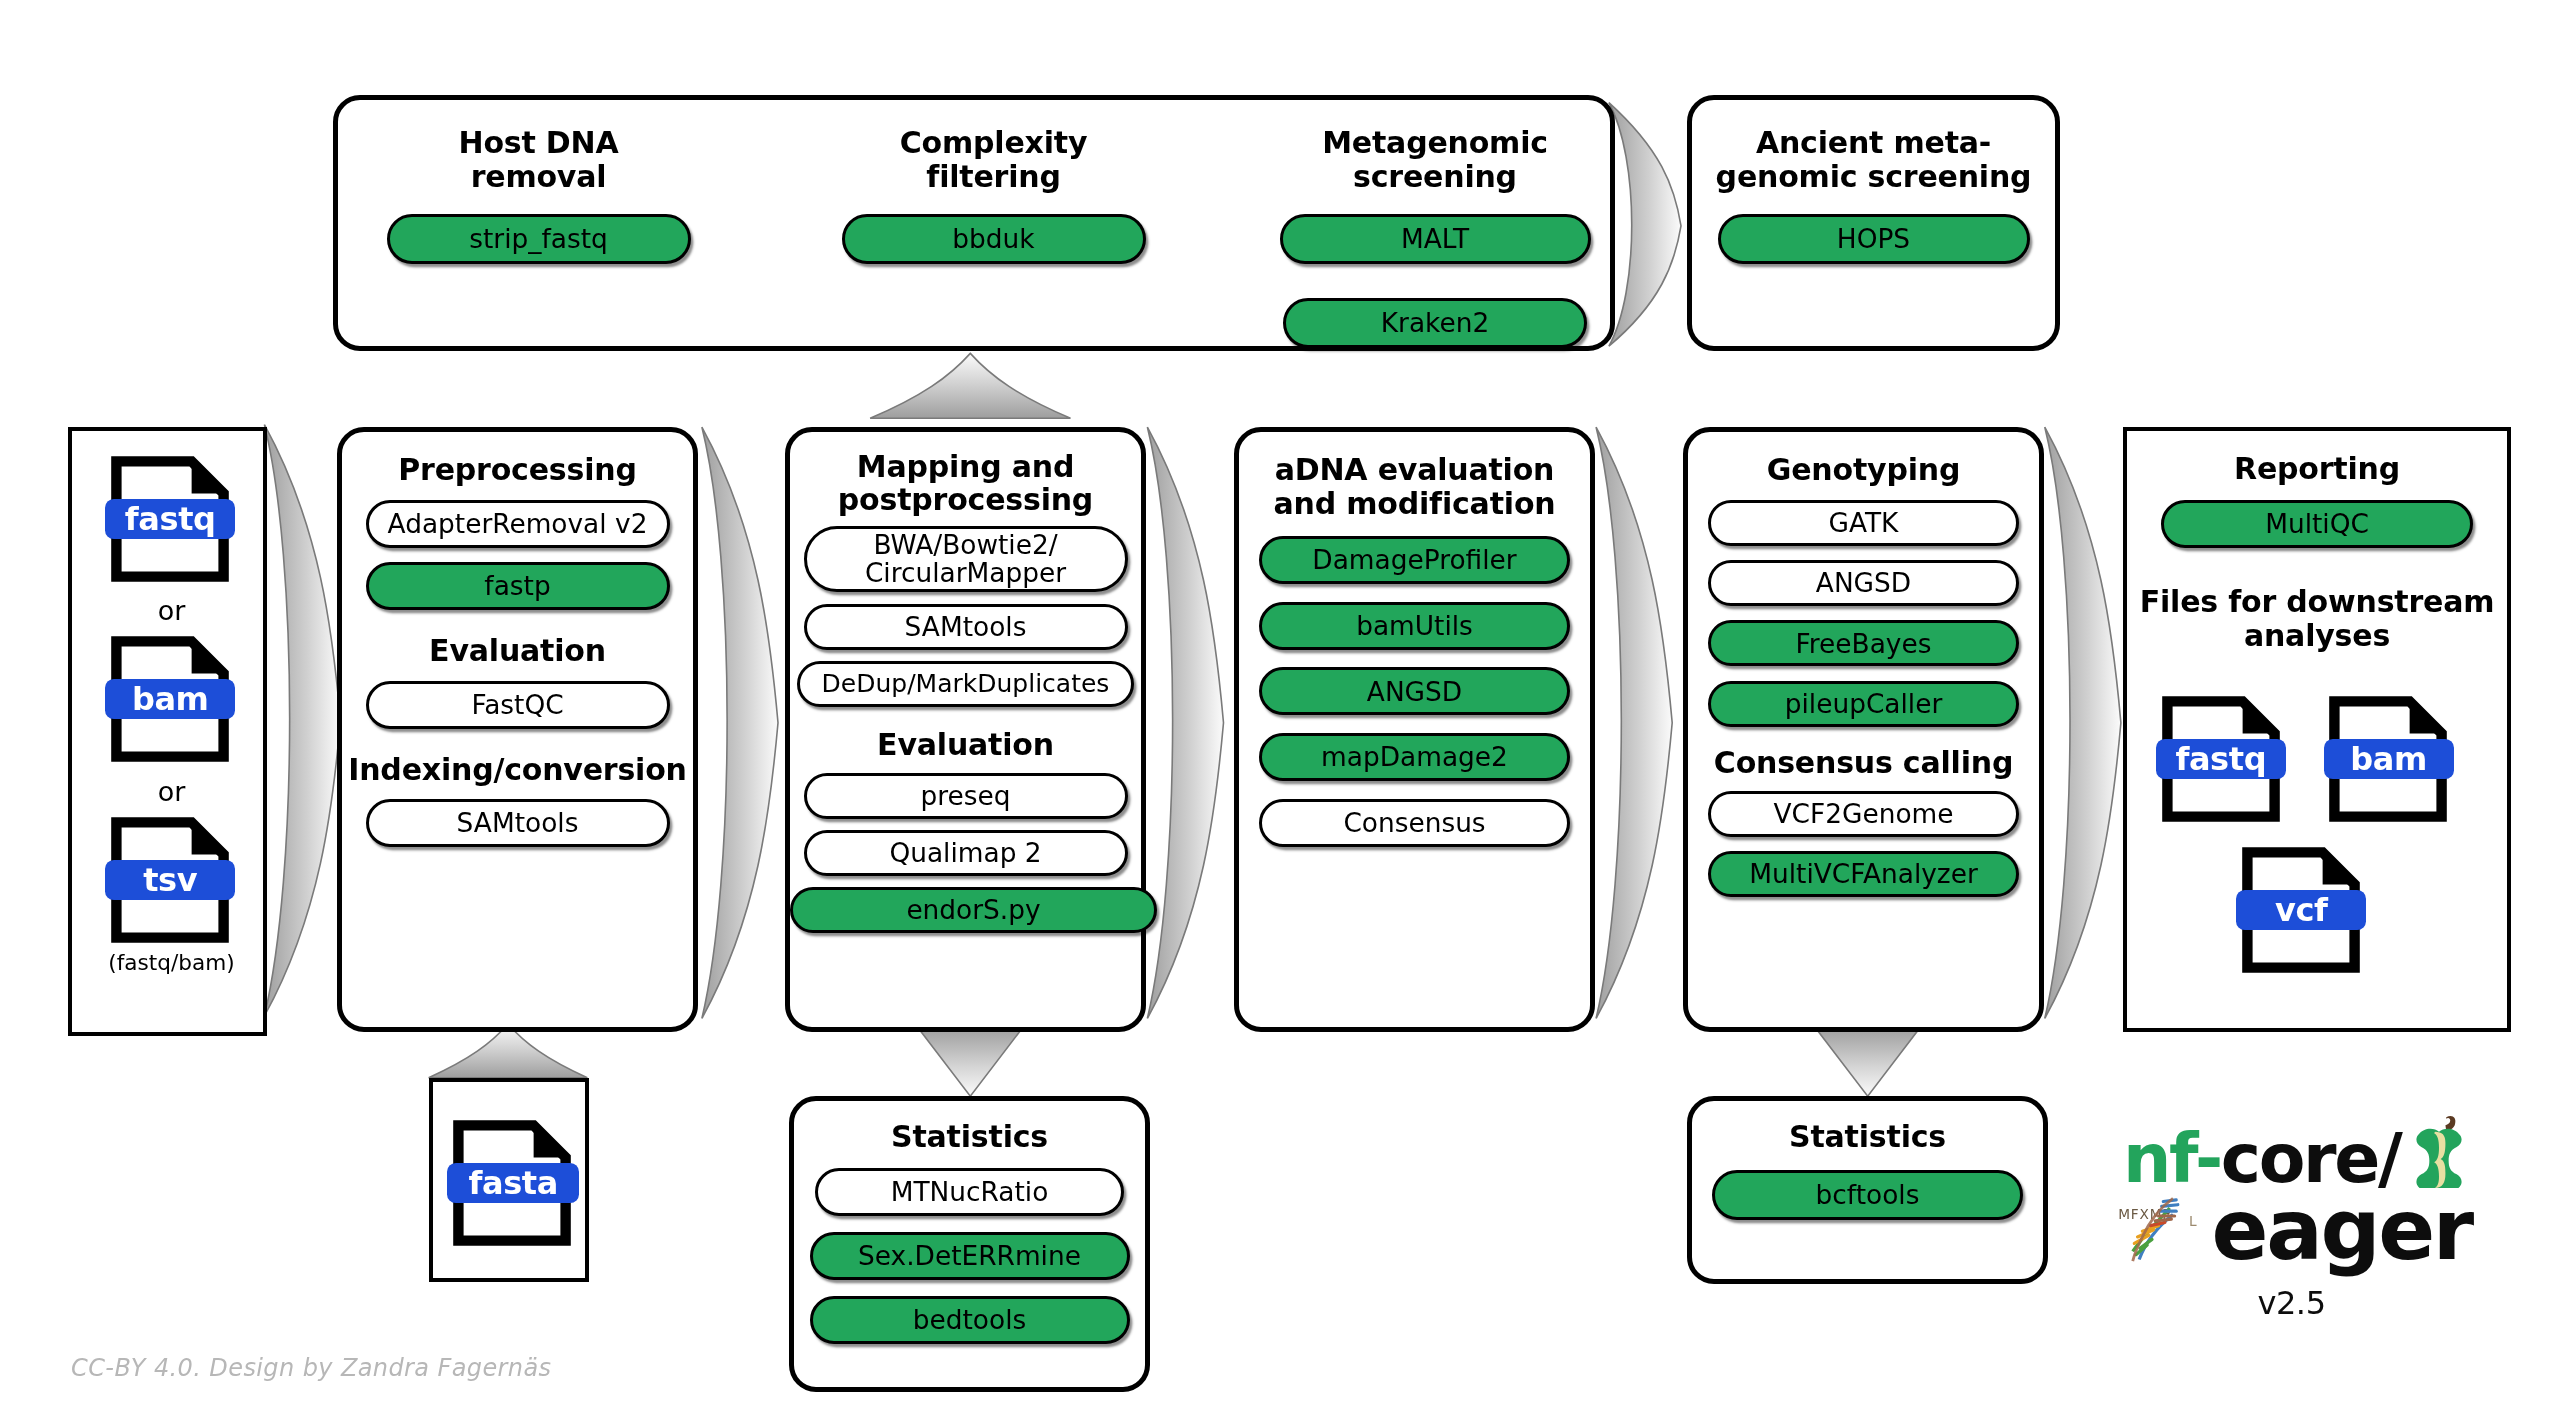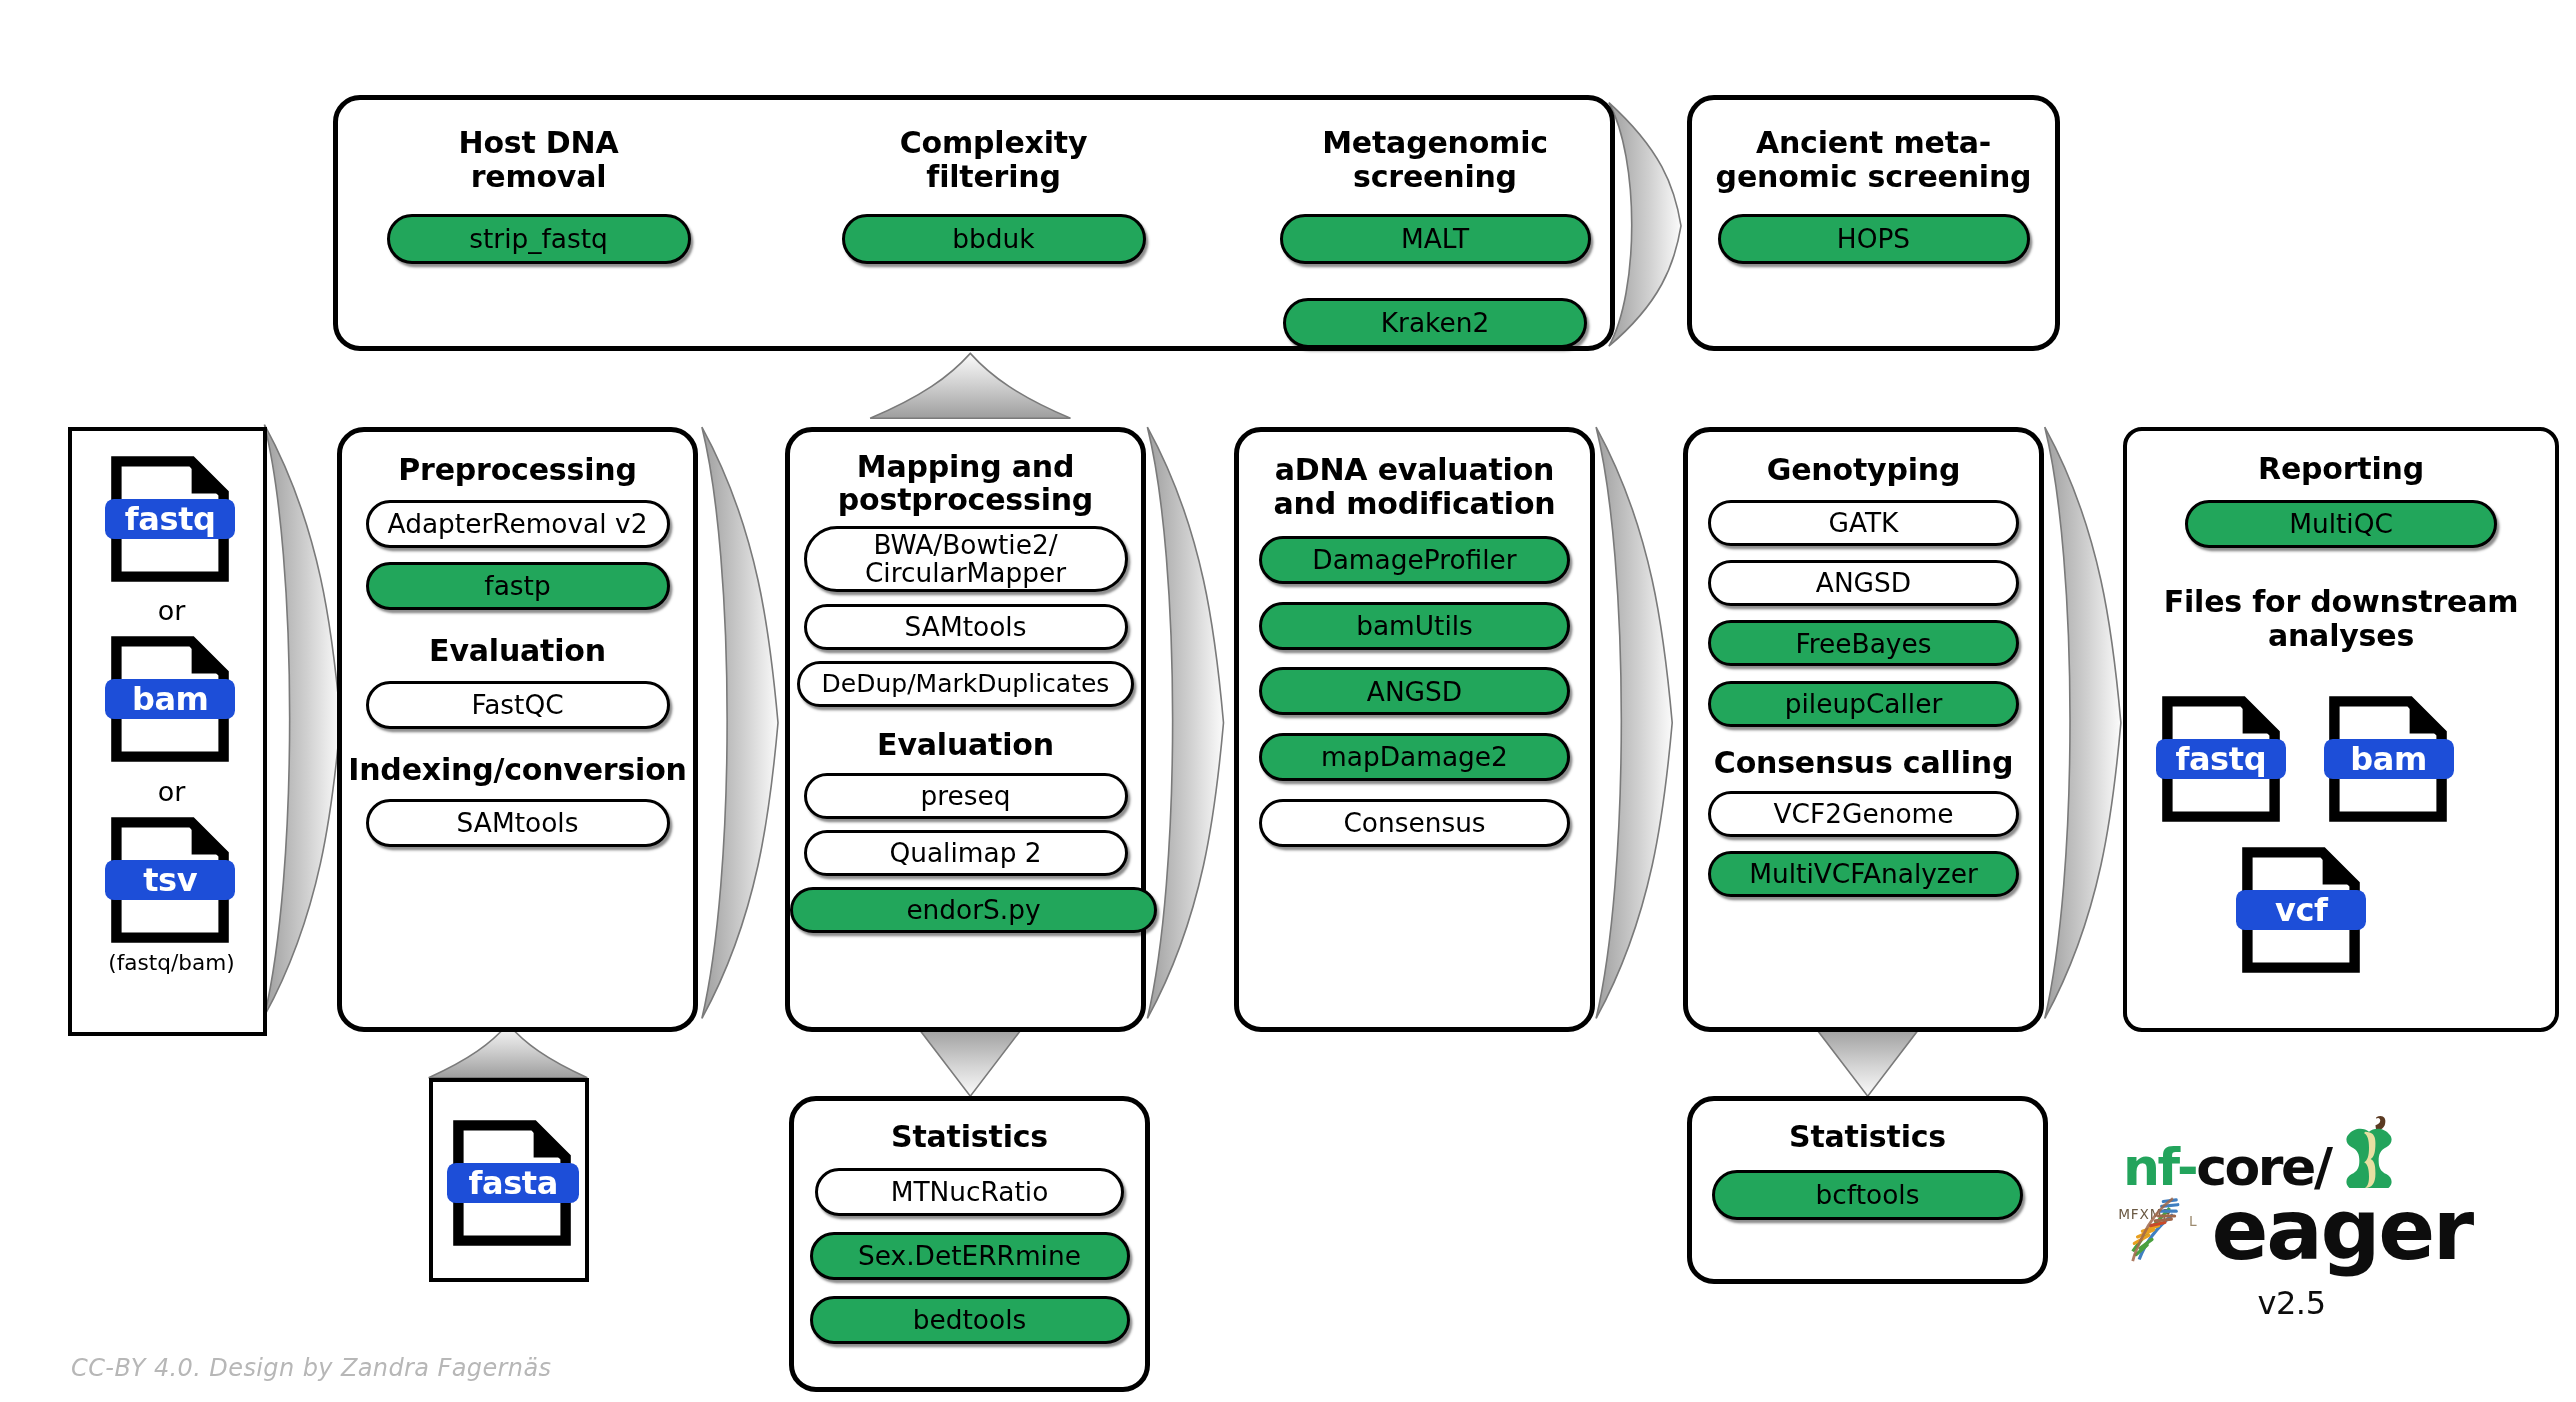--- a/index.html
+++ b/index.html
@@ -102,21 +102,21 @@
   .sub-note {
     position: absolute;
     text-align: center;
     font-size: 21.6px;
     color: #000;
   }
 
   
   .logo-wrap { position: absolute; z-index: 6; }
   .logo-line1 {
-    font-size: 52px;
+    font-size: 68px;
     font-weight: bold;
     letter-spacing: -2.4px;
     white-space: nowrap;
     line-height: 1;
   }
   .logo-nf { color: #23a45c; }
   .logo-core { color: #0d0d0d; }
   .logo-line2 {
     font-size: 84px;
     font-weight: bold;
@@ -320,21 +320,21 @@
     <div class="panel-title" style="margin-top:19px;">Consensus calling</div>
     <div class="pill" style="margin:11.2px auto 0; width:311px; height:46px;">VCF2Genome</div>
     <div class="pill green" style="margin:14.4px auto 0; width:311px; height:46px;">MultiVCFAnalyzer</div>
   </div>
 
   <div class="panel" style="left:1687px; top:1096px; width:361px; height:188px;">
     <div class="panel-title" style="margin-top:19px;">Statistics</div>
     <div class="pill green" style="margin:16px auto 0; width:311px; height:50px;">bcftools</div>
   </div>
 
-  <div class="panel square" style="left:2123px; top:427px; width:436px; height:605px;border-radius:19px;">
+  <div class="panel square" style="left:2123px; top:427px; width:388px; height:605px;">
     <div class="panel-title" style="margin-top:21px;">Reporting</div>
     <div class="pill green" style="margin:14.4px auto 0; width:312px; height:48px;">MultiQC</div>
 
     <div class="panel-title" style="margin-top:37px;">Files for downstream
 analyses</div>
 
     <div style="position:absolute; left:22.4px; top:264px; width:332px; height:140px;">
       <div class="fileicon" style="position:absolute; left:11.2px; top:0; width:120px; height:128px;">
         <svg class="sheet" viewBox="0 0 150 160">
           <path d="M8,8 H102 L142,48 V152 H8 Z" fill="#ffffff" stroke="#000" stroke-width="13"></path>

